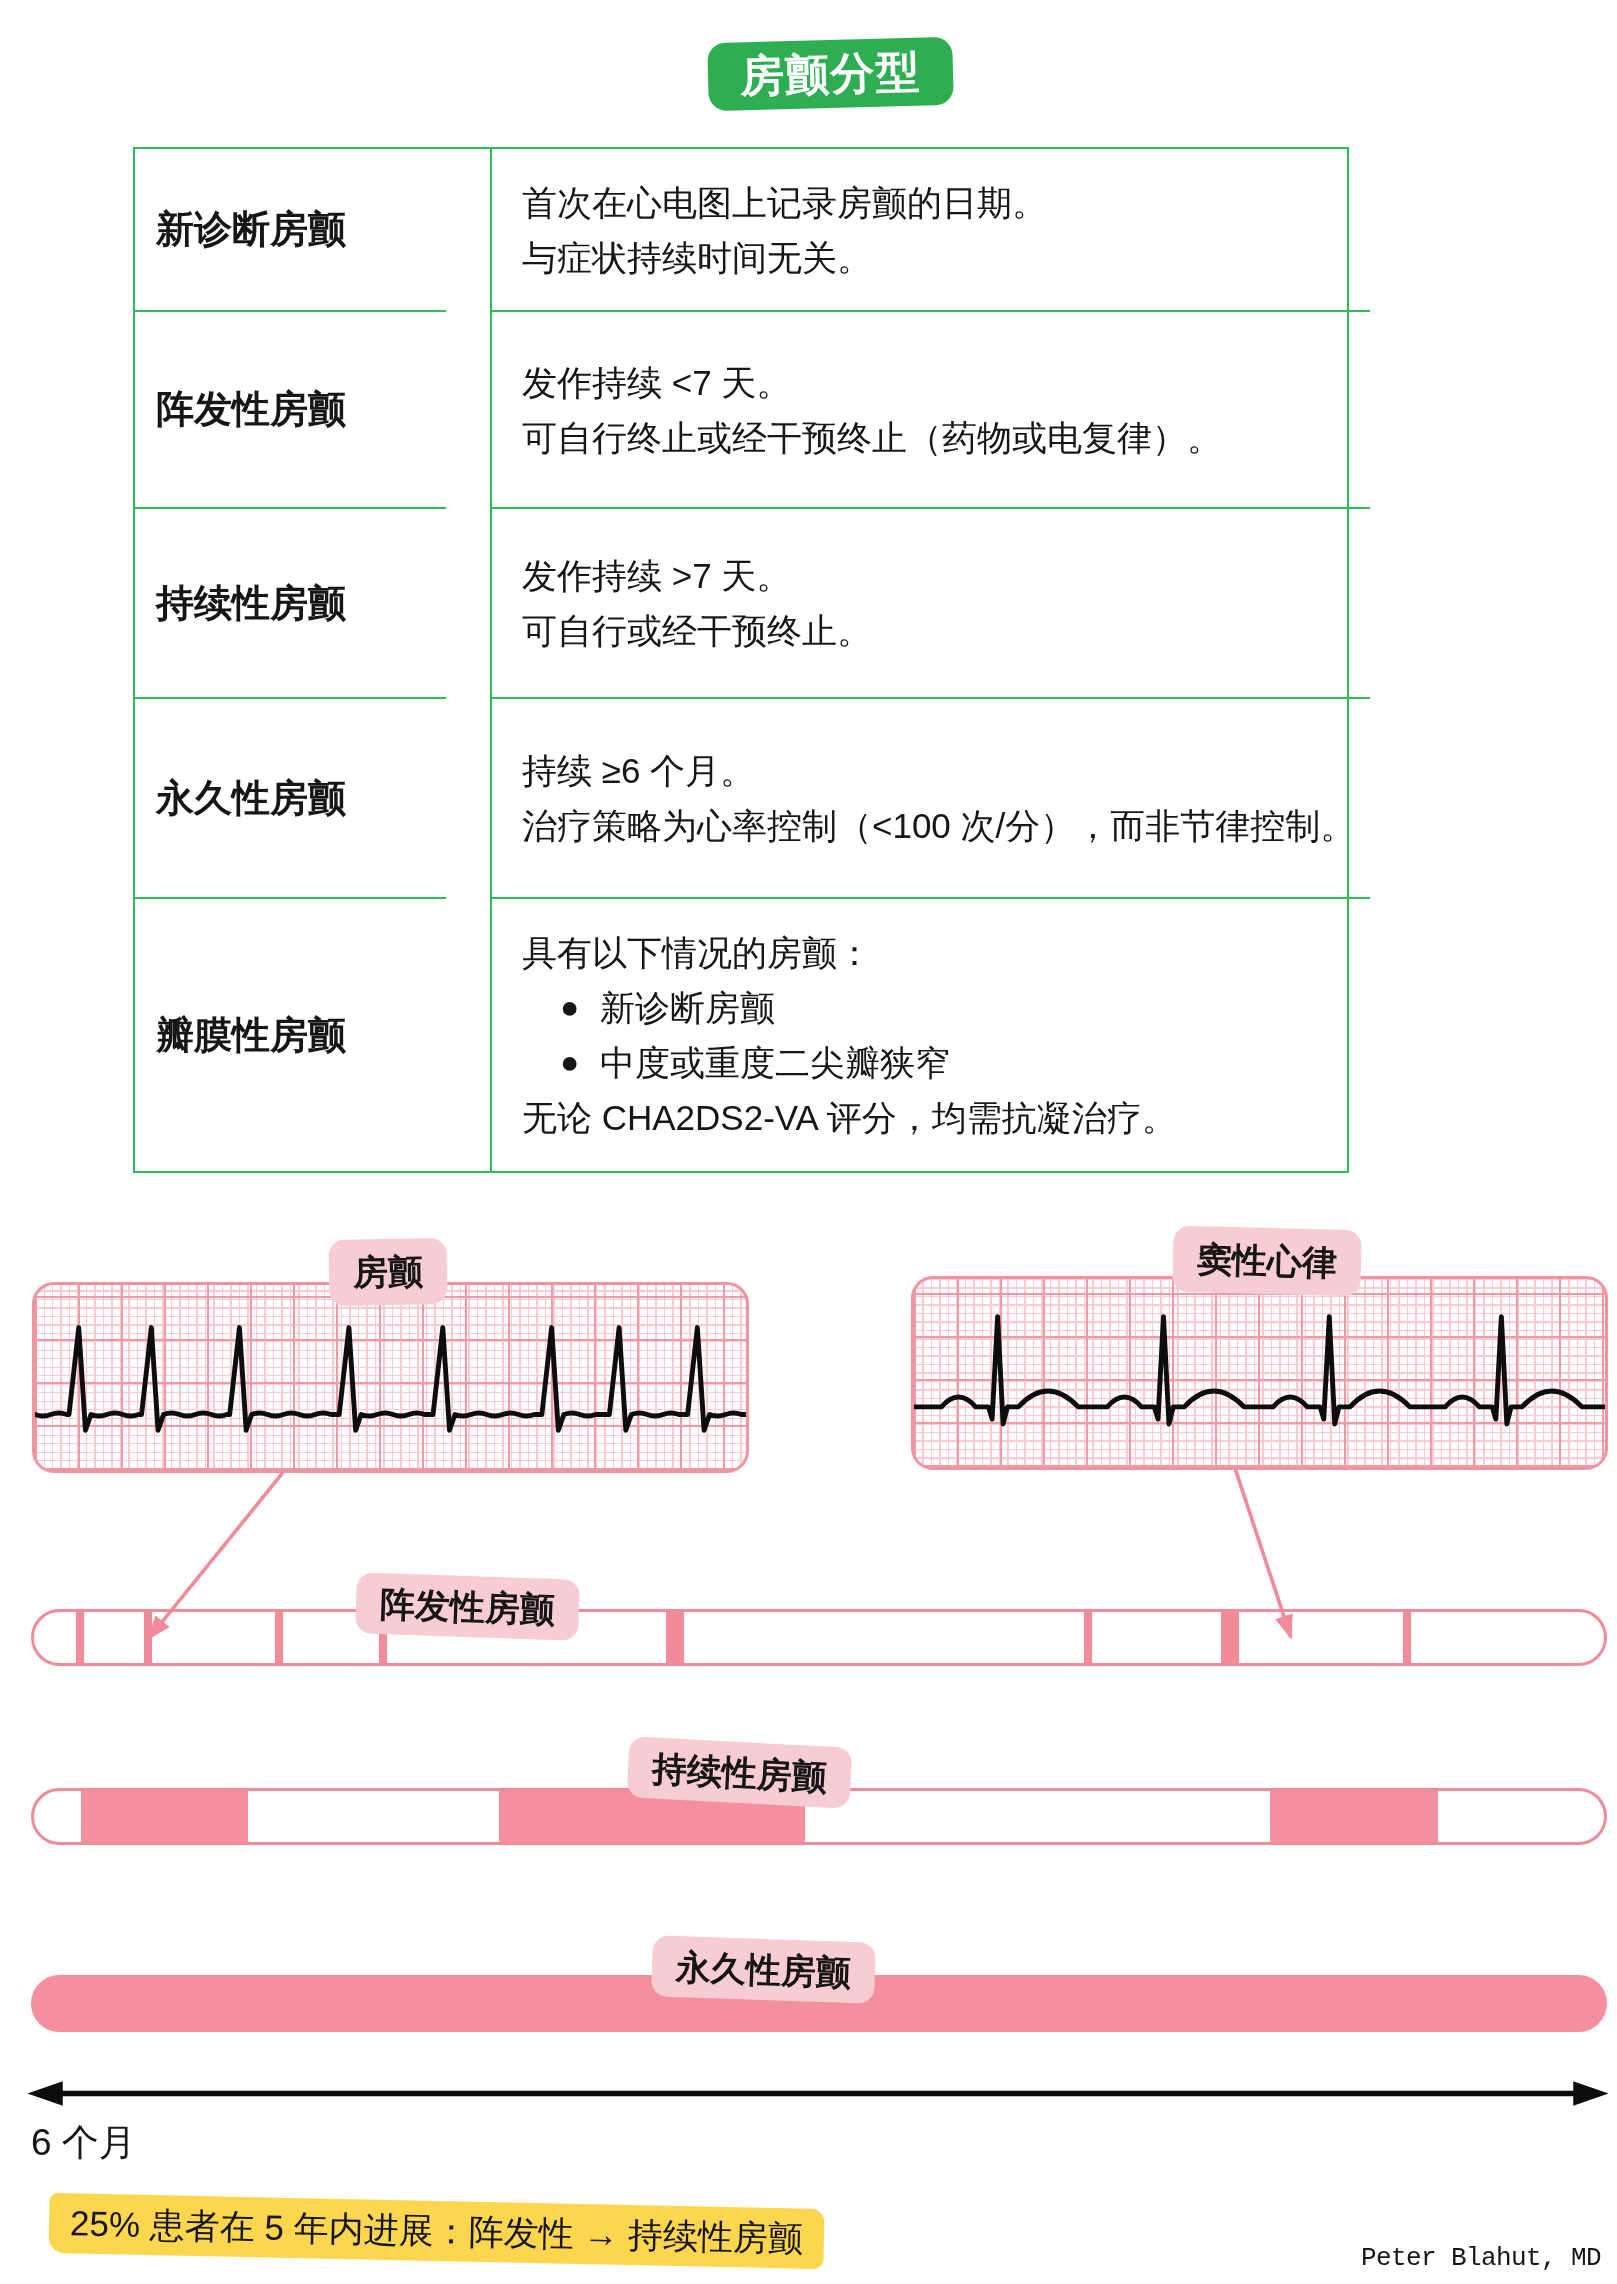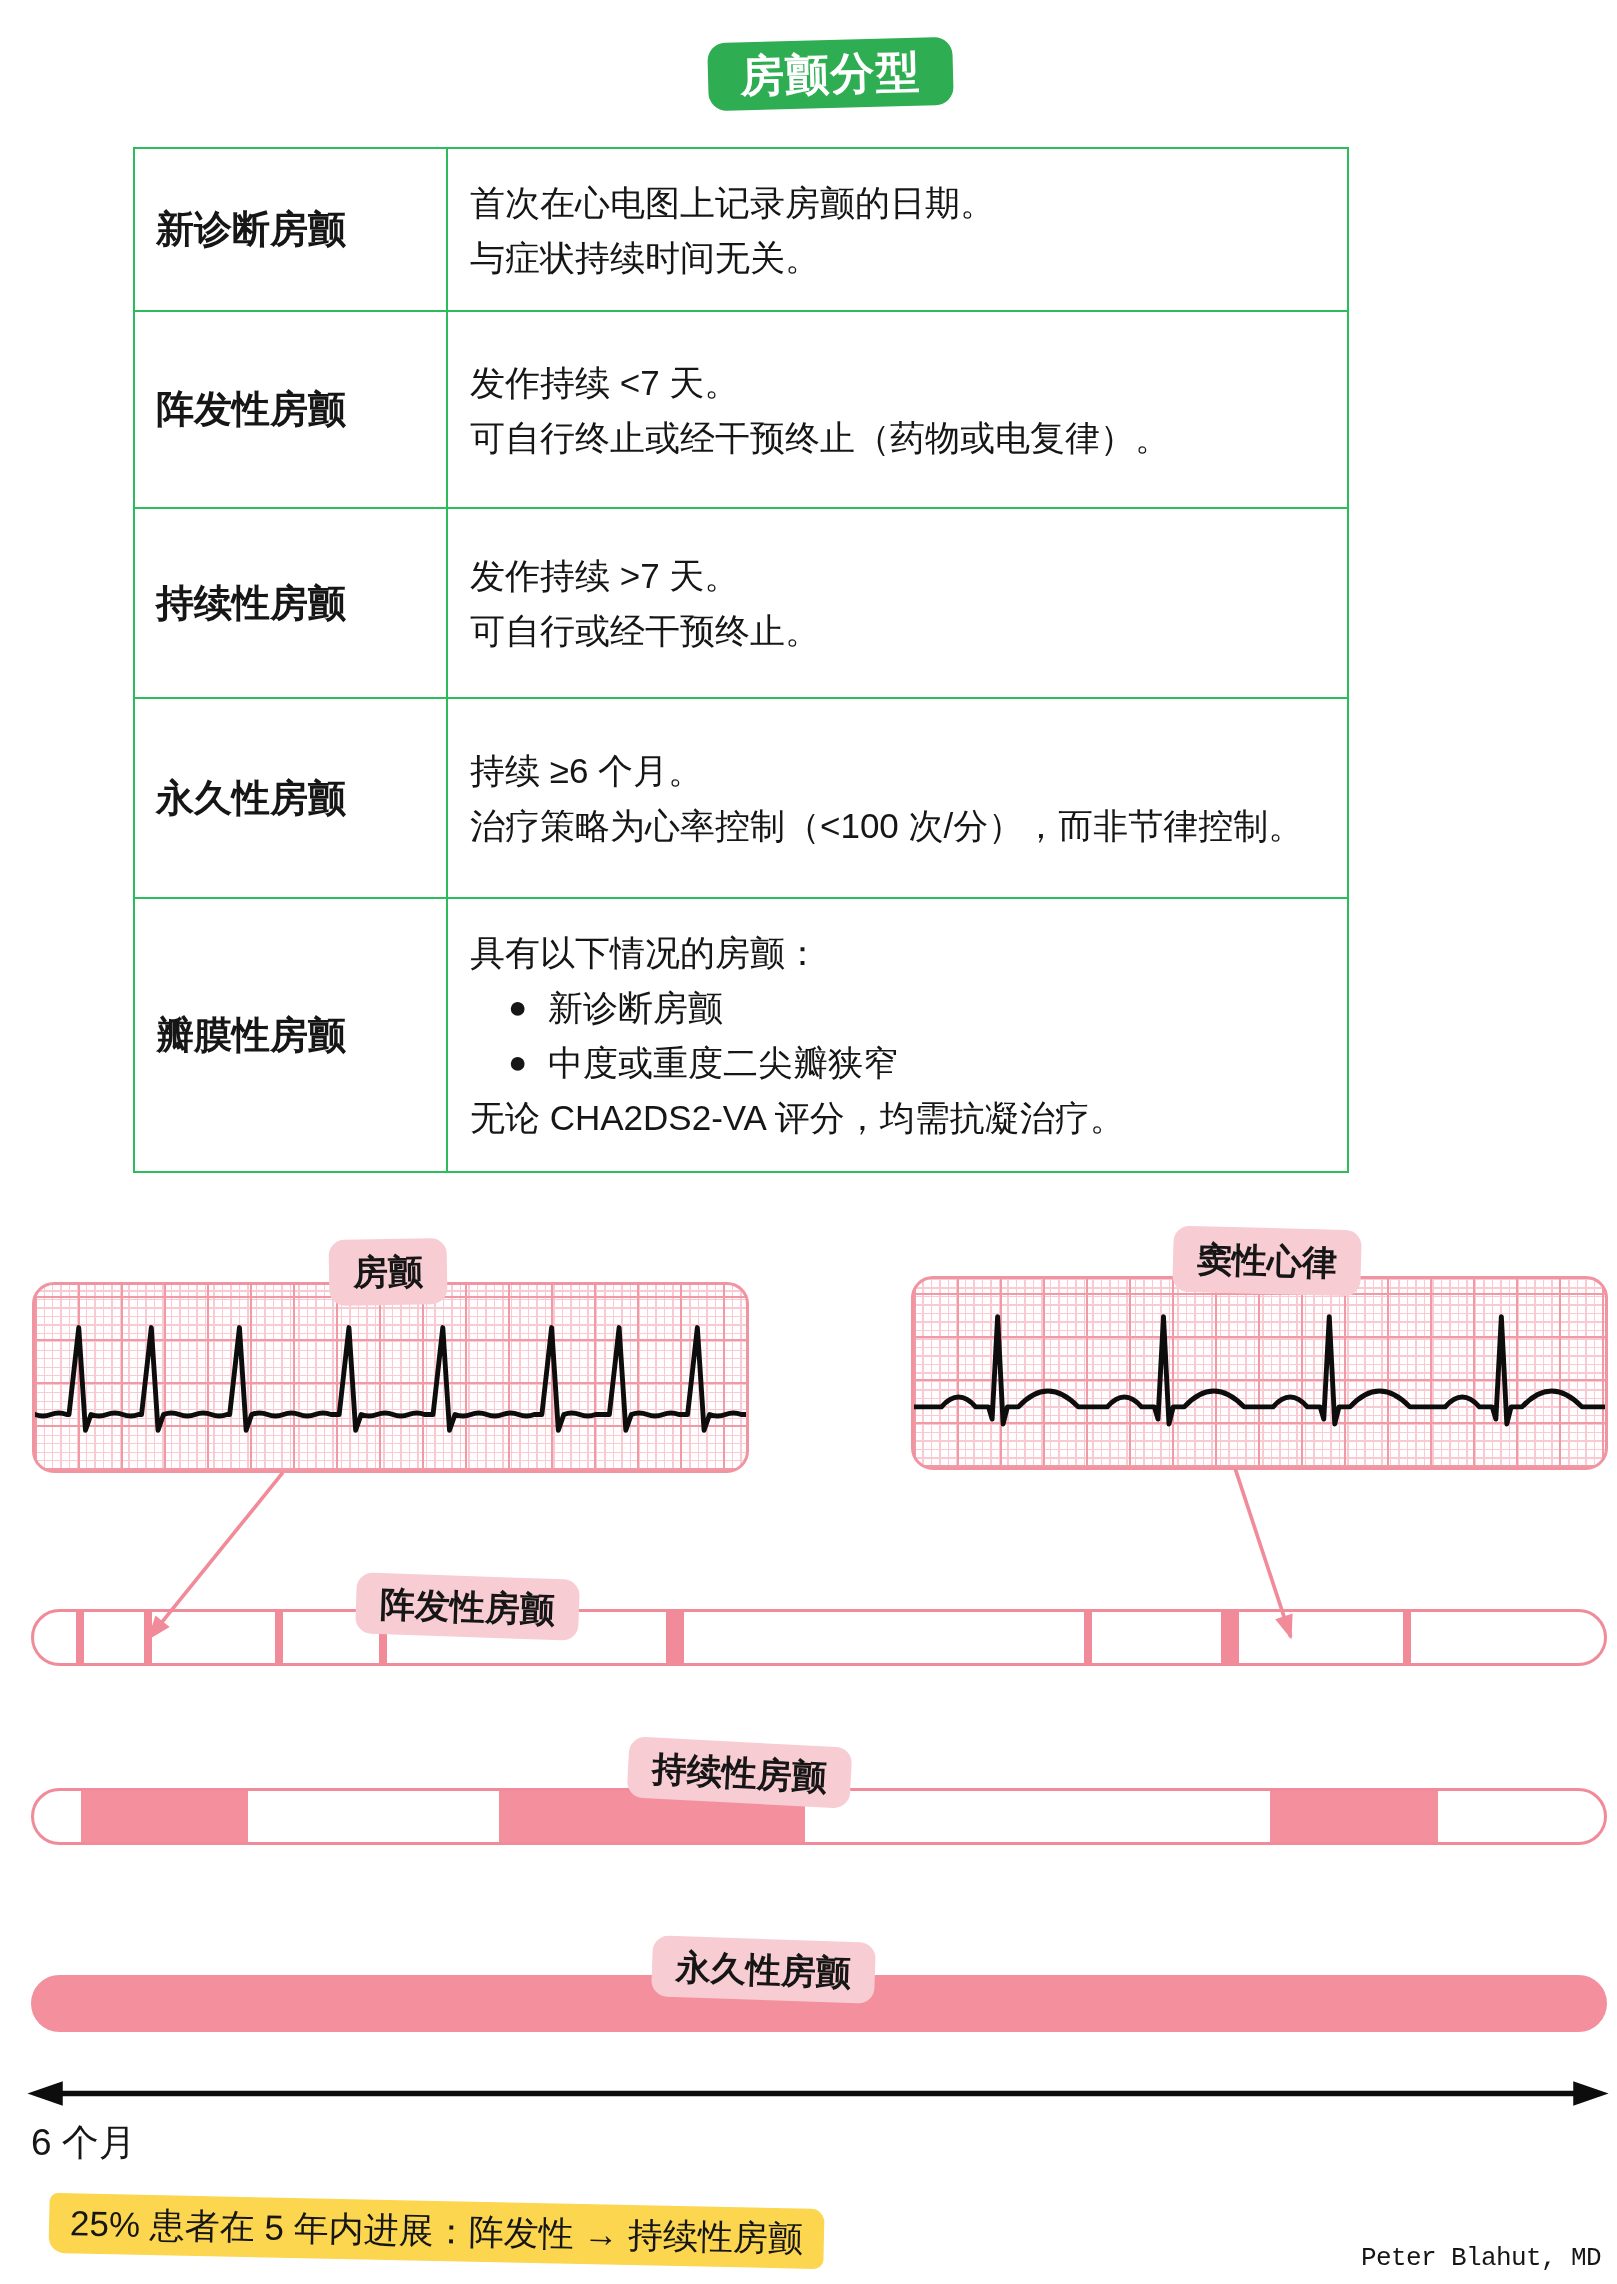--- a/index.html
+++ b/index.html
@@ -35,21 +35,21 @@
     position:absolute;left:133px;top:147px;width:1216px;height:1026px;
     display:grid;grid-template-columns:311px 1fr;
     grid-template-rows:161px 197px 190px 200px 1fr;
     border:2.4px solid var(--green_border);background:#fff;
   }
   .cell{display:flex;}
   .cell.bt{border-top:2.4px solid var(--green_border);}
   .term-cell{align-items:center;padding-left:21px;font-size:38px;font-weight:700;white-space:nowrap;}
   .desc-cell{
     flex-direction:column;justify-content:center;border-left:2.4px solid var(--green_border);
-    padding-left:22px;padding-right:14.6px;font-size:35px;line-height:55px;
+    padding-left:30px;padding-right:14.6px;font-size:35px;line-height:55px;margin-left:44px;
   }
   .desc-line{white-space:nowrap;}
   .desc-line.bullet{display:flex;align-items:center;padding-left:38px;}
   .desc-line.bullet .dot{width:40px;font-size:32px;}
 
   
   .ecg-strip{
     position:absolute;border:3.7px solid var(--strip_border);border-radius:22px;
     background-color:var(--strip_bg);
     background-image:

